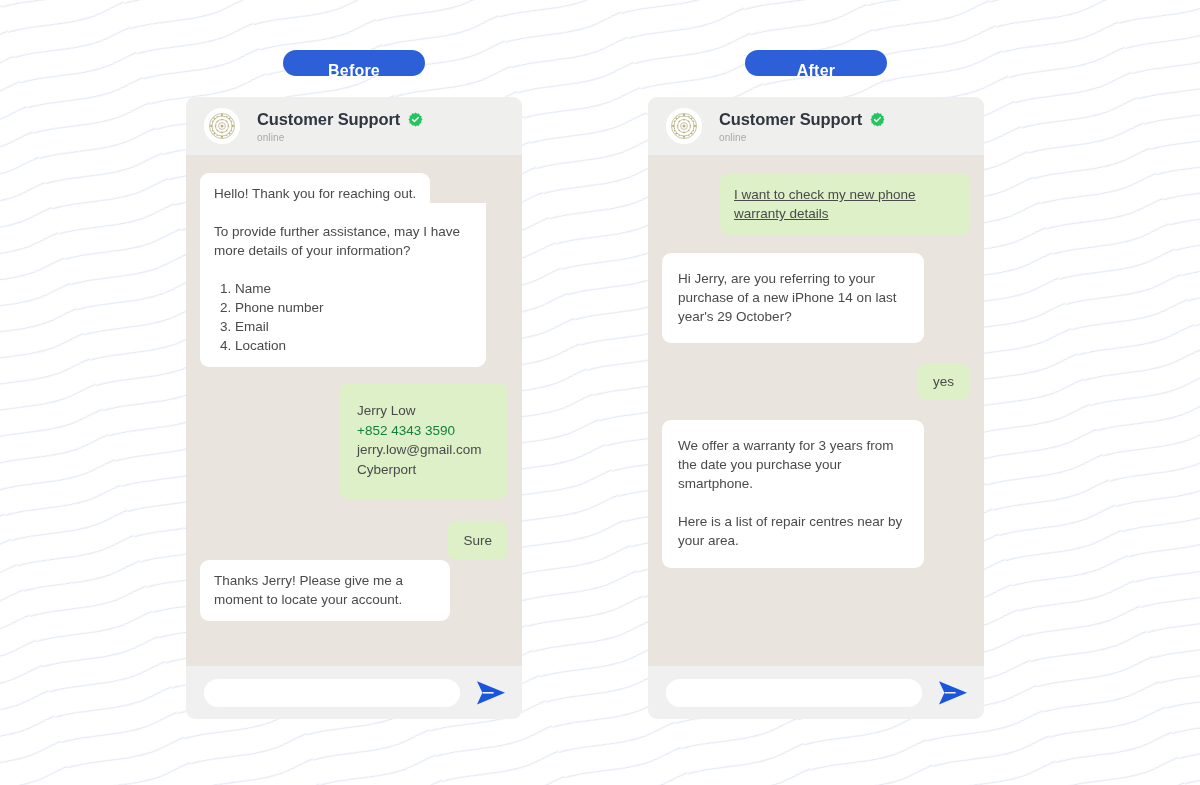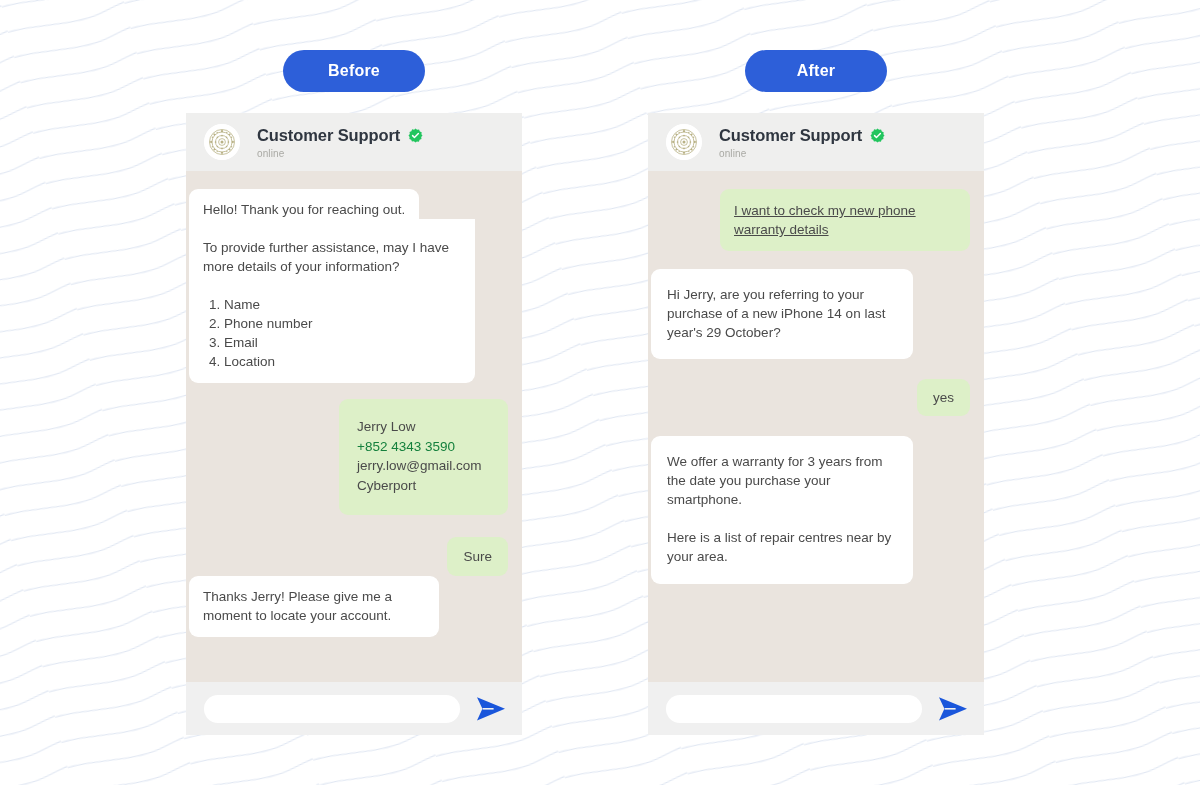--- a/index.html
+++ b/index.html
@@ -40,40 +40,41 @@
     position: absolute;
     width: 336px;
   }
   .panel.before { left: 186px; top: 50px; }
   .panel.after  { left: 648px; top: 50px; }
 
   .panel-tag {
     display: block;
     margin: 0 auto;
     width: 142px;
-    height: 42px;
+    height: 26px;
     border-radius: 21px;
     color: #ffffff;
     font-size: 16px;
     font-weight: bold;
     line-height: 42px;
     text-align: center;
     border: none;
     cursor: pointer;
     letter-spacing: 0.2px;
   }
 
   .phone {
     margin-top: 21px;
     width: 336px;
     height: 622px;
     background: #ffffff;
     display: flex;
     flex-direction: column;
     overflow: hidden;
+    border-radius: 9px;
   }
 
   
   .chat-header {
     height: 58px;
     background: #efefee;
     display: flex;
     align-items: center;
     padding: 0 0 0 18px;
     flex: 0 0 auto;
@@ -112,21 +113,21 @@
     font-size: 10px;
     color: #a9a9a4;
     margin-top: 3px;
     letter-spacing: 0.1px;
   }
 
   
   .messages {
     flex: 1 1 auto;
     background: #eae4de;
-    padding: 18px 14px 10px 3px;
+    padding: 18px 14px 10px 14px;
     display: flex;
     flex-direction: column;
     gap: 0;
     overflow: hidden;
   }
 
   .msg-row { display: flex; width: 100%; }
   .msg-row.in  { justify-content: flex-start; }
   .msg-row.out { justify-content: flex-end; }
 

